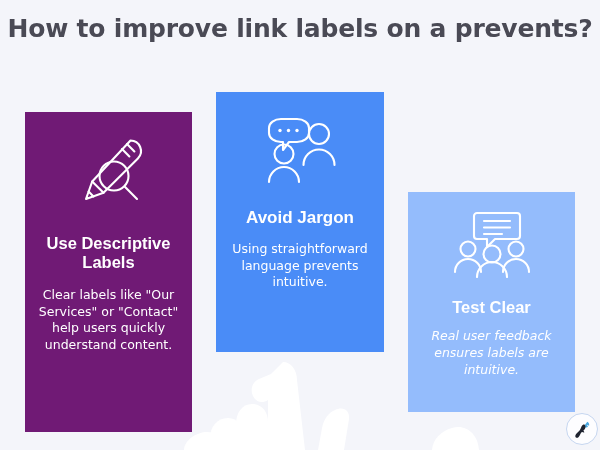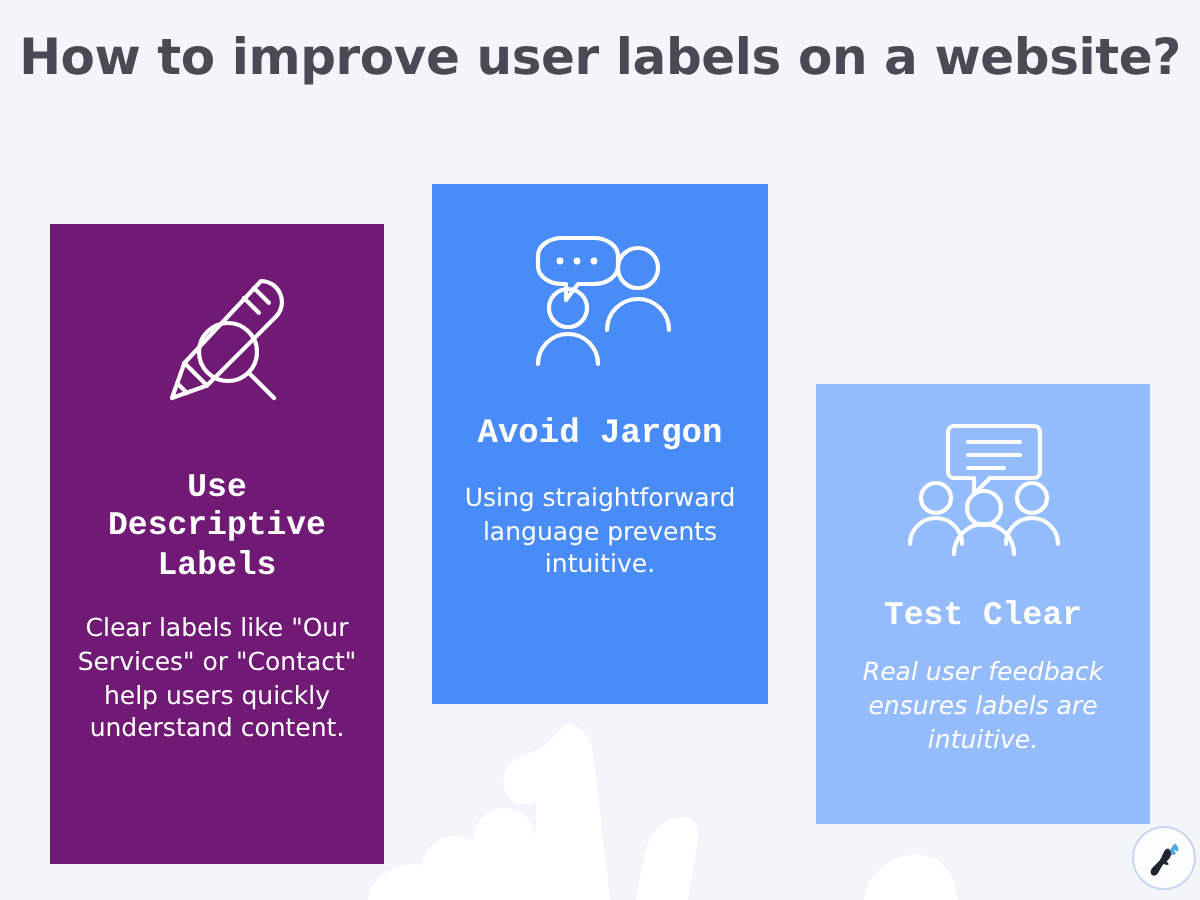--- a/index.html
+++ b/index.html
@@ -44,21 +44,21 @@
     display: flex;
     flex-direction: column;
     align-items: center;
     color: #ffffff;
     text-align: center;
   }
   .card-icon {
     display: block;
   }
   .card-heading {
-    font-family: Liberation Mono, monospace;
+    font-family: Liberation Sans, sans-serif;
     font-weight: bold;
     color: #ffffff;
     line-height: 1.18;
   }
   .card-body {
     font-family: "DejaVu Sans", sans-serif;
     color: #ffffff;
     line-height: 1.33;
   }
 
@@ -155,21 +155,21 @@
       C324 419 328 413 335 410 Z"></path>
 
     <path d="
       M452 428
       C466 424 478 434 479 450
       L432 450
       C433 439 441 431 452 428 Z"></path>
   </g>
 </svg>
 
-<div id="page-title">How to improve user labels on a website?</div>
+<div id="page-title">How to improve link labels on a prevents?</div>
 
 <div class="card" id="card-descriptive">
 
   <svg class="card-icon" width="78" height="78" viewBox="0 0 78 78" fill="none" stroke="#ffffff" stroke-width="2.1" stroke-linecap="round" stroke-linejoin="round">
 
     <path d="M60.5 10.5 a10.5 10.5 0 0 1 7.4 17.9 L33.5 62.8 L16 69 L22.2 51.5 Z"></path>
 
     <path d="M52.0 19.0 L59.4 26.4"></path>
     <path d="M57.0 14.0 L64.4 21.4"></path>
 

